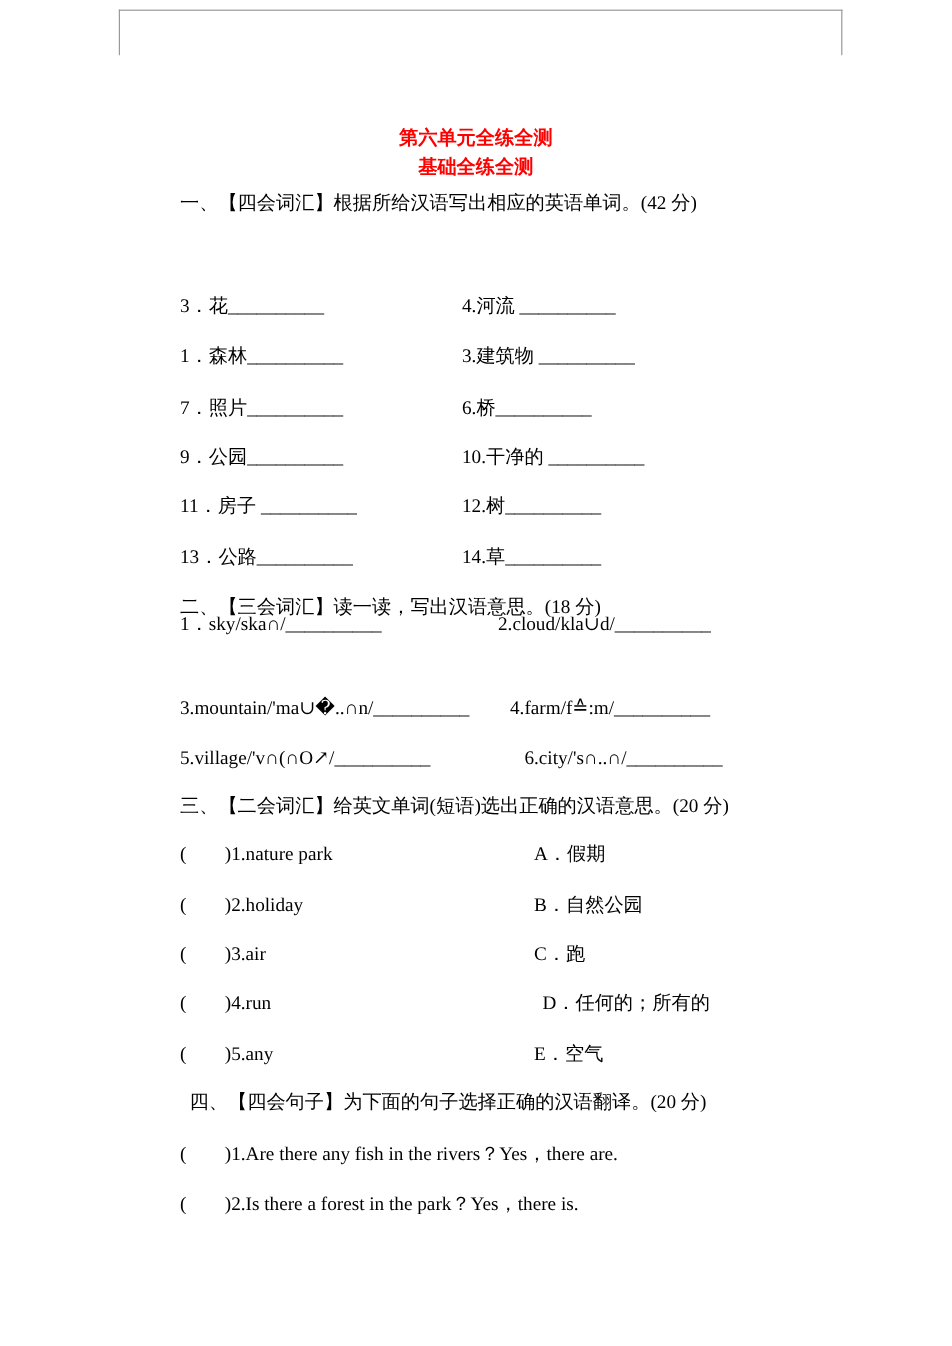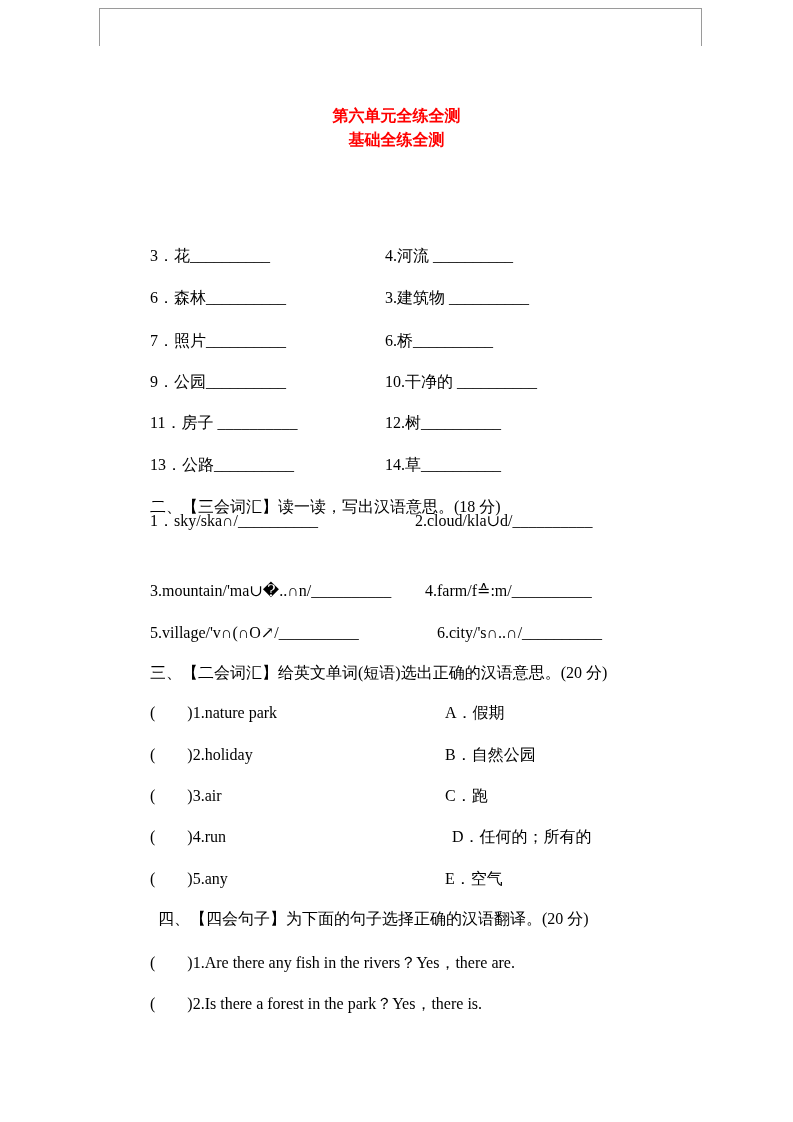--- a/index.html
+++ b/index.html
@@ -53,27 +53,28 @@
 </head>
 <body>
 
 <div class="page">
 
   <div class="frame-top"></div>
 
   <div class="line title" style="top:106px">第六单元全练全测</div>
   <div class="line title" style="top:130px">基础全练全测</div>
 
+  <div class="line" style="top:160px">一、【四会词汇】根据所给汉语写出相应的英语单词。(42 分)</div>
 
   <div class="line" style="top:246px">
     <span class="cell">3．花__________</span>
     <span class="cell" style="left:235px">4.河流 __________</span>
   </div>
   <div class="line" style="top:288px">
-    <span class="cell">6．森林__________</span>
+    <span class="cell">1．森林__________</span>
     <span class="cell" style="left:235px">3.建筑物 __________</span>
   </div>
   <div class="line" style="top:331px">
     <span class="cell">7．照片__________</span>
     <span class="cell" style="left:235px">6.桥__________</span>
   </div>
   <div class="line" style="top:372px">
     <span class="cell">9．公园__________</span>
     <span class="cell" style="left:235px">10.干净的 __________</span>
   </div>

